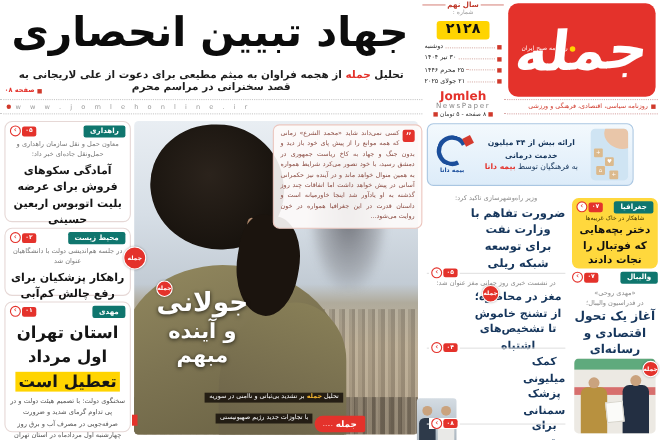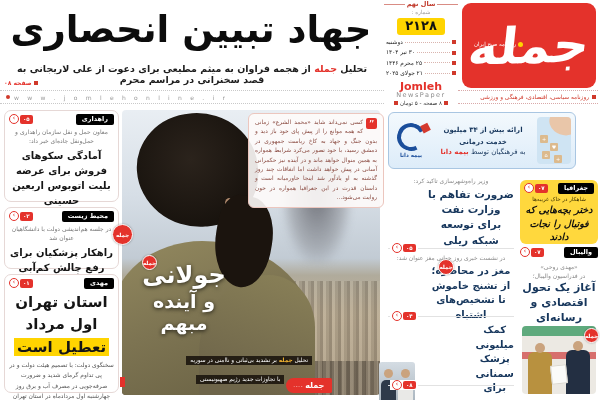--- a/index.html
+++ b/index.html
@@ -38,21 +38,21 @@
 
   .urlstrip{left:0;top:90px;width:384px;height:14px;border-top:1px dotted #c9c9c9;border-bottom:1px dotted #c9c9c9;
     display:flex;align-items:center;gap:4px;direction:ltr;padding:0 6px;color:#9a9a9a;font-size:6px;letter-spacing:3.2px;}
   .reddot{width:4px;height:4px;border-radius:50%;background:#d0392b;display:inline-block;flex:none;}
   .editionline{left:458px;top:90px;width:140px;height:14px;border-top:1px dotted #d9a9a9;border-bottom:1px dotted #d9a9a9;
     display:flex;align-items:center;gap:3px;font-size:5.8px;color:#d0392b;padding:0 2px;white-space:nowrap;}
 
   
   .cardA{left:4px;width:115px;background:#fff;border:1px solid #e6d8d6;border-radius:7px;padding:3px 4px;}
   .cardhead{display:flex;justify-content:space-between;align-items:center;}
-  .seclabel{background:#000000;color:#fff;font-size:6.5px;font-weight:bold;padding:1.5px 6px;border-radius:2px;line-height:1.2;}
+  .seclabel{background:#0f766e;color:#fff;font-size:6.5px;font-weight:bold;padding:1.5px 6px;border-radius:2px;line-height:1.2;}
   .pg{display:flex;align-items:center;gap:1px;direction:ltr;}
   .pg-chev{width:8px;height:8px;border:1px solid #e4322b;border-radius:50%;color:#e4322b;font-size:7px;
     line-height:6px;text-align:center;background:#fff;}
   .pg-num{background:#e4322b;color:#fff;font-size:5.5px;font-weight:bold;padding:1px 3px;border-radius:2px;line-height:1.2;}
   .kicker{font-size:6px;color:#777;text-align:center;line-height:1.6;margin-top:2px;}
   .titleA{font-size:10px;font-weight:bold;color:#151515;text-align:center;line-height:1.5;margin-top:2px;}
   .hl{background:#ffd400;padding:0 3px;}
   .bodytext{font-size:6px;color:#555;text-align:center;line-height:1.7;margin-top:2px;}
 
   
@@ -125,21 +125,21 @@
   .c3row{display:flex;gap:20px;align-items:center;}
   .mphoto{flex:none;width:36px;height:50px;border-radius:3px;position:relative;overflow:hidden;
     background:linear-gradient(#d4dce3,#9fabb5);}
   .head1{position:absolute;width:9px;height:9px;border-radius:50%;background:#caa37e;top:7px;}
   .suitL{position:absolute;left:2px;bottom:0;width:15px;height:32px;background:#2e3a4a;border-radius:5px 5px 0 0;}
   .suitR{position:absolute;right:2px;bottom:0;width:15px;height:32px;background:#e9e9e7;border-radius:5px 5px 0 0;}
 
   
   .ycard{left:520px;top:180px;width:78px;height:64px;background:#ffd83d;border-radius:6px;padding:3px 4px;}
   .ykicker{font-size:5.5px;color:#3f3300;text-align:center;margin-top:2px;}
-  .ytitle{font-size:9.5px;font-weight:bold;color:#101010;text-align:center;line-height:1.45;margin-top:1px;font-style:italic;}
+  .ytitle{font-size:9.5px;font-weight:bold;color:#101010;text-align:center;line-height:1.45;margin-top:1px;}
   .vhead{left:520px;top:247px;width:78px;}
   .vkick{left:520px;top:262px;width:78px;font-size:6px;color:#888;text-align:center;line-height:1.5;}
   .vtitle{left:520px;top:281px;width:78px;font-size:11px;font-weight:bold;color:#16365c;text-align:center;line-height:1.35;}
   .vphoto{left:522px;top:326px;width:74px;height:68px;border-radius:4px;overflow:hidden;background:#ece9e3;}
   .flagG{position:absolute;left:0;top:0;width:100%;height:10px;background:#3c9a63;opacity:.8;}
   .flagR{position:absolute;left:0;top:26px;width:100%;height:7px;background:#cf3b3b;opacity:.7;}
   .vman1{position:absolute;left:6px;bottom:0;width:24px;height:42px;background:#b8913f;border-radius:6px 6px 0 0;}
   .vman1::before{content:"";position:absolute;left:7px;top:-9px;width:10px;height:10px;border-radius:50%;background:#caa37e;}
   .vman2{position:absolute;right:6px;bottom:0;width:24px;height:44px;background:#232f42;border-radius:6px 6px 0 0;}
   .vman2::before{content:"";position:absolute;left:7px;top:-9px;width:10px;height:10px;border-radius:50%;background:#caa37e;}

